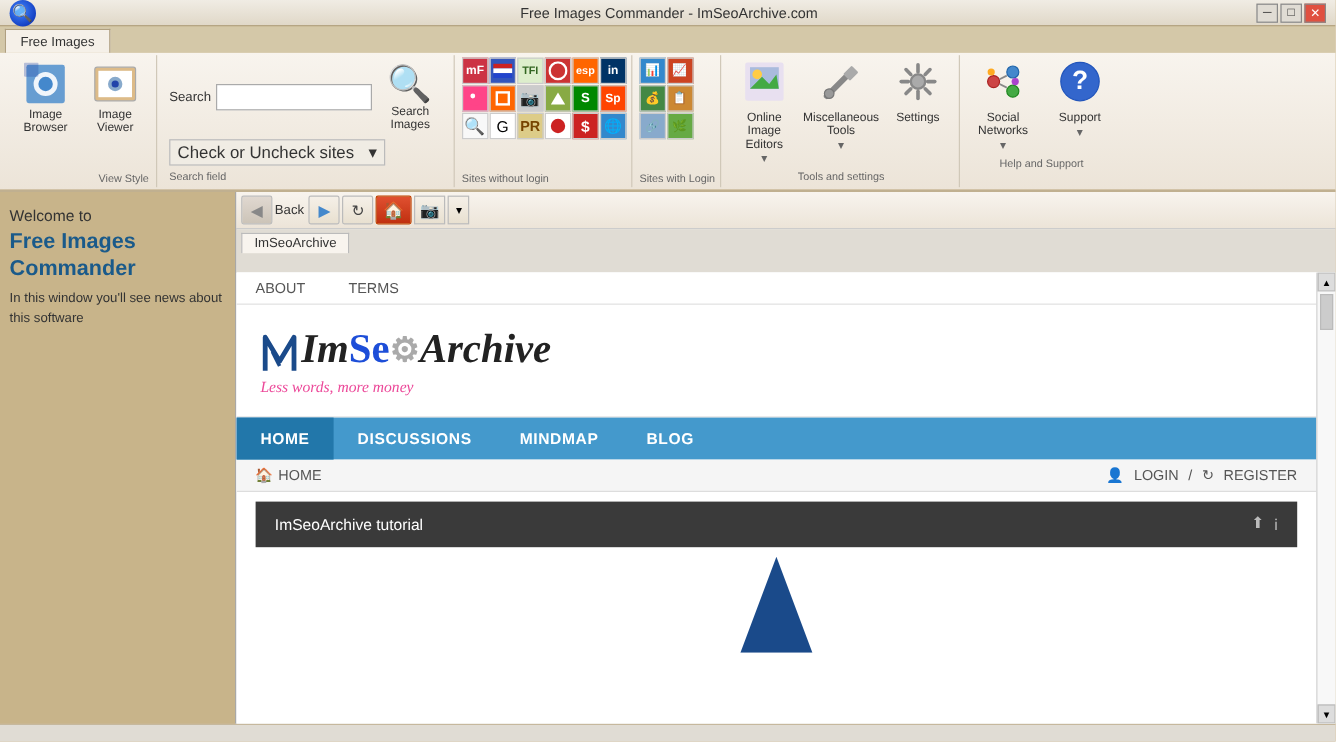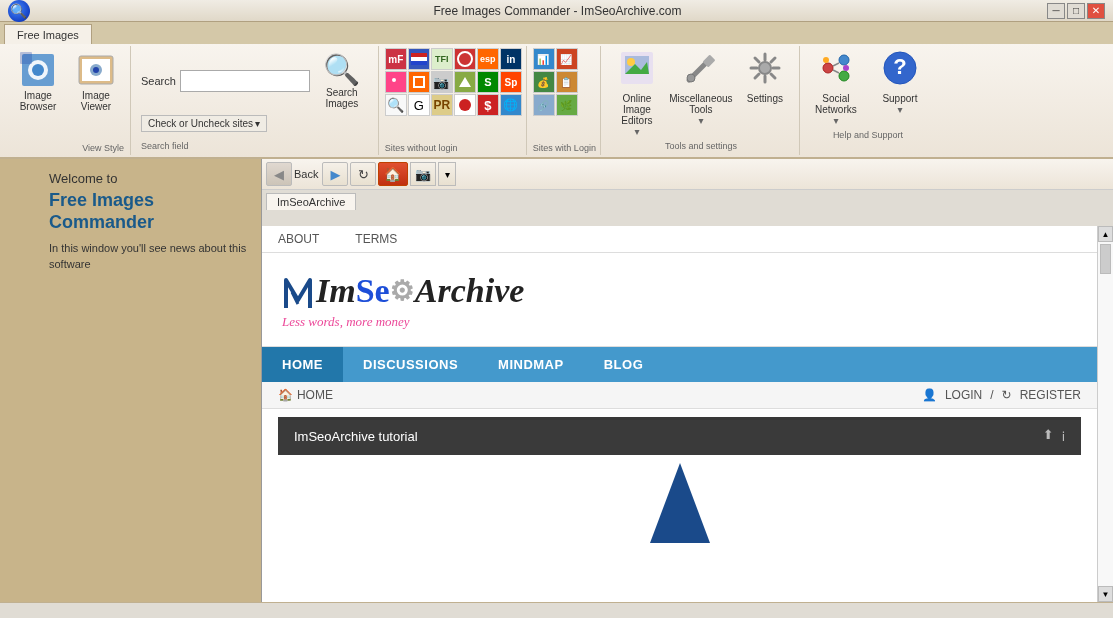--- a/index.html
+++ b/index.html
@@ -111,27 +111,27 @@
     .search-label { font-size: 11px; color: #333; }
     .search-input {
       width: 130px;
       height: 22px;
       border: 1px solid #aaa;
       background: white;
       padding: 2px 4px;
       font-size: 11px;
     }
     .check-uncheck {
-      font-size: 10px;
+      font-size: 14px;
       color: #333;
       background: #f0ece4;
       border: 1px solid #bbb;
       padding: 2px 6px;
       cursor: pointer;
-      display: flex; align-items: center; gap: 2px;
+      display: flex; align-items: center; gap: 12px;
     }
     .search-btn-big {
       display: flex; flex-direction: column; align-items: center;
       cursor: pointer; padding: 2px;
       width: 56px;
     }
     .search-icon-large { font-size: 30px; color: #666; }
     .search-section-label { font-size: 9px; color: #666; margin-top: auto; }
 
     
@@ -202,25 +202,24 @@
 
     
     .main-area {
       display: flex;
       height: calc(618px - 22px - 22px - 115px - 16px);
       background: #c8b48a;
     }
 
     
     .sidebar {
-      width: 220px;
+      width: 196px;
       background: #c8b48a;
       padding: 12px 8px;
       flex-shrink: 0;
-      margin-left: 41px;
     }
     .sidebar-welcome { font-size: 13px; color: #333; margin-bottom: 4px; }
     .sidebar-title { font-size: 18px; font-weight: bold; color: #1a5a8a; line-height: 1.2; margin-bottom: 8px; }
     .sidebar-desc { font-size: 11px; color: #333; line-height: 1.4; }
 
     
     .browser-area {
       flex: 1;
       background: #f0f0f0;
       display: flex;

